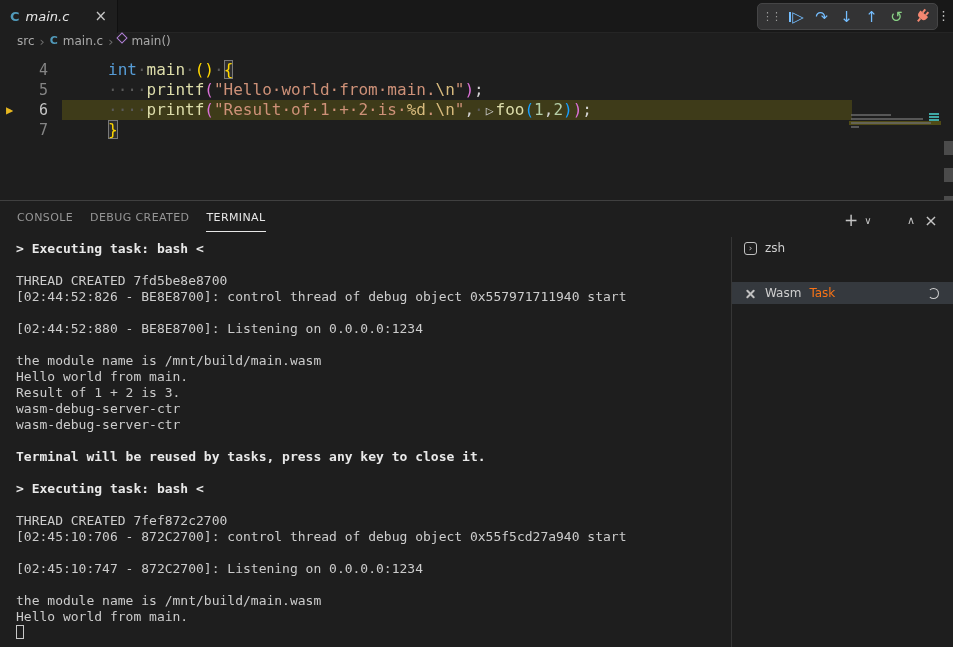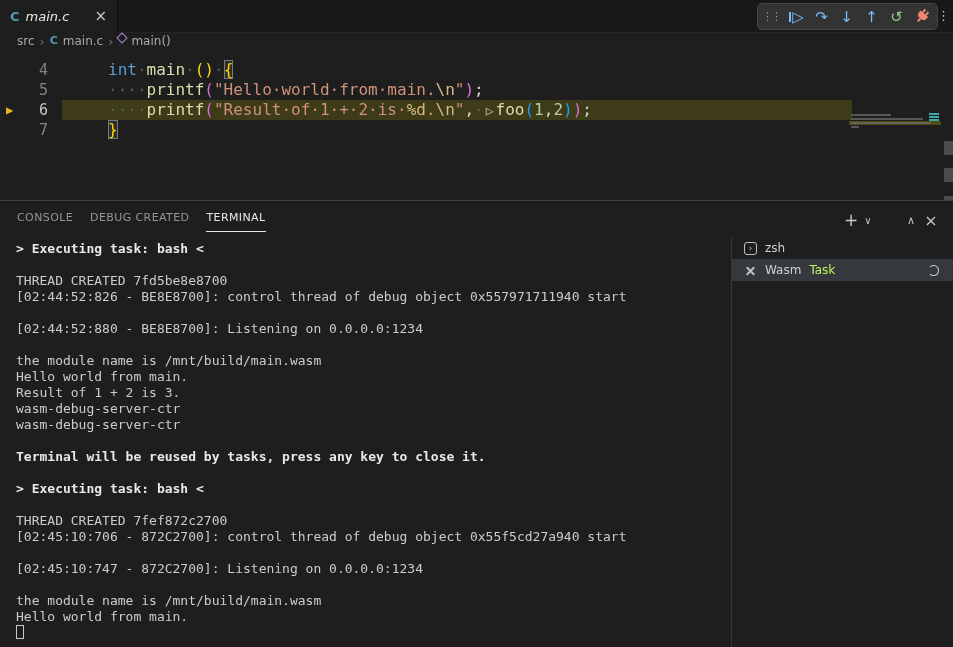--- a/index.html
+++ b/index.html
@@ -66,27 +66,27 @@
   .pact.maximize-panel { font-size:11px; }
   .pact.close-panel { font-size:16px; }
 
   .term { position:absolute; left:0; top:36px; width:730px; bottom:0; padding:4px 0 0 16px; font-family:"DejaVu Sans Mono","Liberation Mono",monospace; font-size:13px; line-height:16px; color:#cccccc; white-space:pre; overflow:hidden; cursor:text; }
   .tline { height:16px; }
   .tline.bold { font-weight:bold; color:#e8e8e8; }
   .tcursor { display:inline-block; width:8px; height:14px; border:1px solid #c8c8c8; vertical-align:-2px; }
 
   .term-sidebar { position:absolute; left:731px; top:36px; right:0; bottom:0; border-left:1px solid rgba(128,128,128,0.25); }
   .side-row { height:22px; display:flex; align-items:center; gap:8px; padding-left:12px; font-size:12px; color:#cfcfcf; position:relative; cursor:pointer; }
-  .side-row.sel { background:#35393e; }
+  .side-row.sel { background:#35393e;margin-top:23px; }
   .term-ic { width:13px; height:13px; border:1px solid #c0c0c0; border-radius:3px; font-size:9px; line-height:11px; text-align:center; color:#c0c0c0; flex:none; }
   .tools-ic { position:relative; width:13px; height:13px; flex:none; }
   .tools-ic i { position:absolute; left:1px; top:6px; width:11px; height:2px; background:#c0c0c0; border-radius:1px; }
   .tools-ic .x1 { transform:rotate(45deg); }
   .tools-ic .x2 { transform:rotate(-45deg); }
-  .side-detail { color:#bef264; }
+  .side-detail { color:#f97316; }
   .spinner { position:absolute; right:14px; top:6px; width:11px; height:11px; border-radius:50%; border:1.5px solid #cfcfcf; border-left-color:transparent; }
 </style>
 </head>
 <body>
 
 <div class="app">
 
   <div class="titlebar">
     <div class="tab">
       <span class="cicon">C</span>

